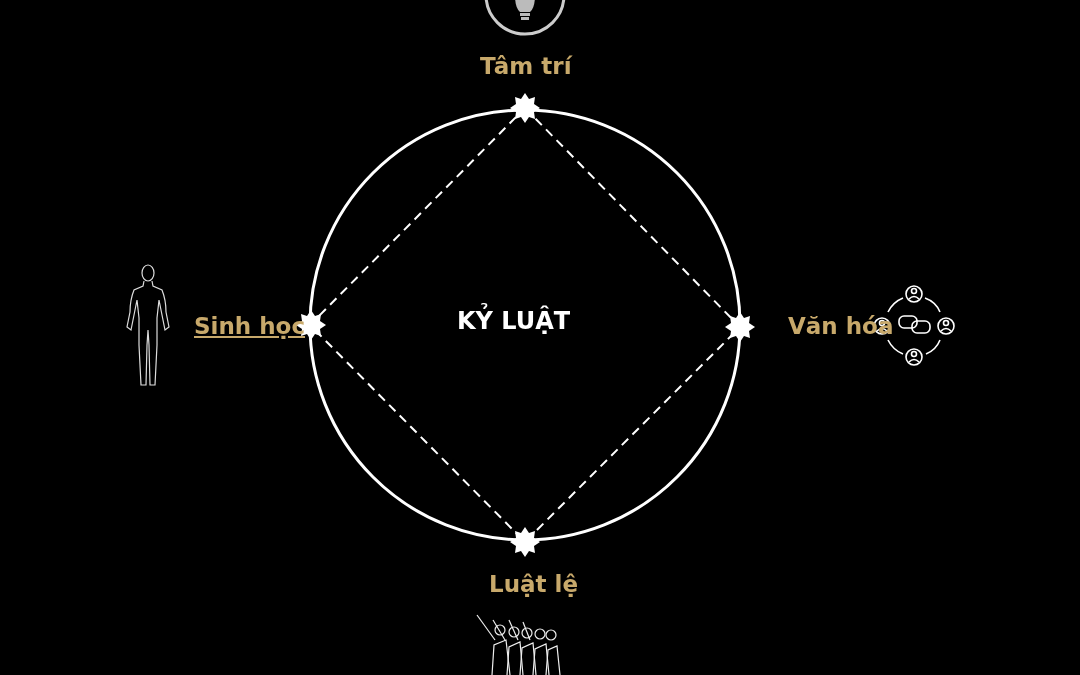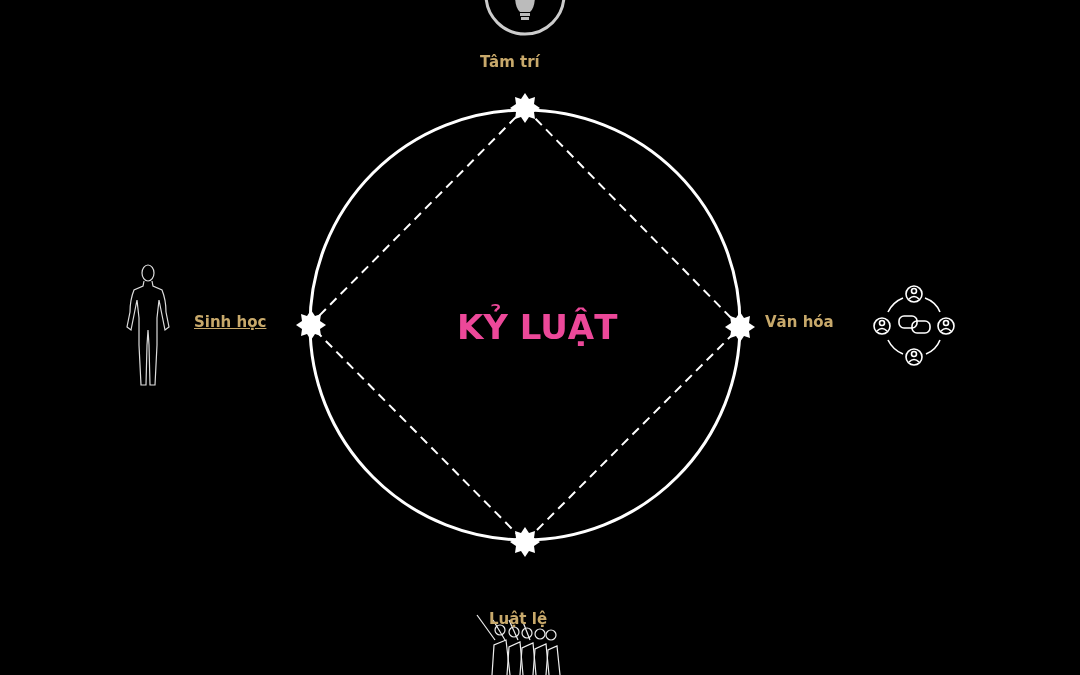--- a/index.html
+++ b/index.html
@@ -1,19 +1,19 @@
 <!DOCTYPE html>
 <html><head>
 <meta charset="utf-8">
 <style>
   html, body { margin:0; padding:0; background:#000; }
   body { width:1080px; height:675px; position:relative; overflow:hidden; font-family:"DejaVu Sans", sans-serif; }
   svg.main { position:absolute; left:0; top:0; }
-  .label { position:absolute; color:#c8a96b; font-weight:bold; font-size:15px; white-space:nowrap; }
-  .center { position:absolute; color:#ec4899; font-weight:bold; font-size:34px; white-space:nowrap; }
+  .label { position:absolute; color:#c8a96b; font-weight:bold; font-size:23px; white-space:nowrap; }
+  .center { position:absolute; color:#ffffff; font-weight:bold; font-size:24px; white-space:nowrap; }
 </style>
 </head>
 <body>
 
 <svg class="main" width="1080" height="675" viewBox="0 0 1080 675">
   <circle cx="525" cy="325" r="215" fill="none" stroke="#fff" stroke-width="3"></circle>
   <polygon points="525,108 740,327 525,542 310,325" fill="none" stroke="#fff" stroke-width="2" stroke-dasharray="9,6"></polygon>
 
   <g fill="#fff">
     <polygon transform="translate(525,108)" points="0,-15 4,-9 10,-11 9,-4 15,0 9,4 10,11 4,9 0,15 -4,9 -10,11 -9,4 -15,0 -9,-4 -10,-11 -4,-9"></polygon>
@@ -74,16 +74,16 @@
     <path d="M492,675 L494,645 L506,640 L510,675"></path>
     <path d="M507,675 L509,647 L520,642 L523,675"></path>
     <path d="M520,675 L522,648 L533,643 L536,675"></path>
     <path d="M533,675 L535,649 L546,644 L549,675"></path>
     <path d="M546,675 L548,650 L557,646 L560,675"></path>
   </g>
 </svg>
 
 <div class="label" style="left:480px; top:53px;">Tâm trí</div>
 <div class="label" style="left:194px; top:313px;text-decoration:underline;">Sinh học</div>
-<div class="label" style="left:765px; top:313px;">Văn hóa</div>
-<div class="label" style="left:489px; top:571px;margin-top:39px;">Luật lệ</div>
+<div class="label" style="left:788px; top:313px;">Văn hóa</div>
+<div class="label" style="left:489px; top:571px;">Luật lệ</div>
 
 <div class="center" style="left:457px; top:307px;">KỶ LUẬT</div>
 
 </body></html>

